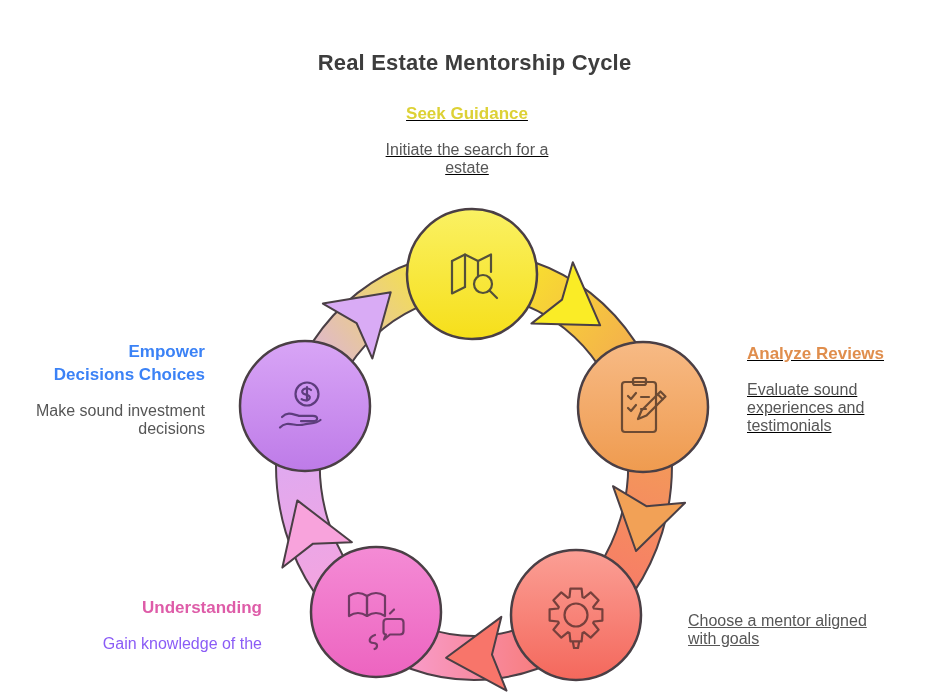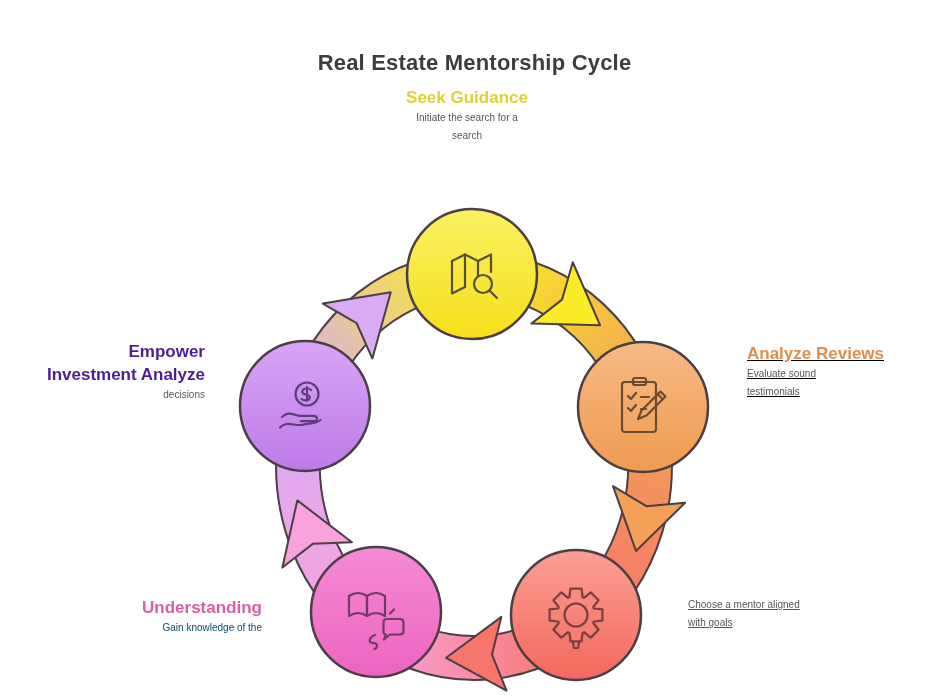--- a/index.html
+++ b/index.html
@@ -16,23 +16,23 @@
     position: absolute;
     left: 0; right: 0; top: 50px;
     margin: 0;
     text-align: center;
     font-size: 22px;
     font-weight: 700;
     letter-spacing: 0.2px;
   }
   .stage-label { position: absolute; }
   .stage-heading { font-size: 17px; font-weight: 600; line-height: 23px; }
-  .stage-desc { margin-top: 0; font-size: 10px; line-height: 18px; }
+  .stage-desc { margin-top: 16px; font-size: 16px; line-height: 18px; }
   .line { white-space: nowrap; }
-  .pos-seek    { left: 317px; top: 86px; width: 300px; text-align: center; }
+  .pos-seek    { left: 317px; top: 102px; width: 300px; text-align: center; text-decoration: underline; }
   .pos-analyze { left: 747px; top: 342px; width: 200px; text-align: left; text-decoration: underline; }
   .pos-make    { left: 688px; top: 596px; width: 220px; text-align: left; }
   .pos-enhance { left: 0;     top: 596px; width: 262px; text-align: right; }
   .pos-empower { left: 0;     top: 340px; width: 205px; text-align: right; }
 </style>
 </head>
 <body>
 
 <div class="canvas" style="background: rgb(255, 255, 255);">
 
@@ -153,53 +153,55 @@
       </g>
     </g>
   </svg>
 
   <div class="stage-label pos-seek">
     <div class="stage-heading" style="color: rgb(221, 209, 53);">
       <div class="line">Seek Guidance</div>
     </div>
     <div class="stage-desc" style="color: rgb(86, 86, 86);">
       <div class="line">Initiate the search for a</div>
-      <div class="line">search</div>
+      <div class="line">estate</div>
     </div>
   </div>
 
   <div class="stage-label pos-analyze">
     <div class="stage-heading" style="color: rgb(224, 142, 77);">
       <div class="line">Analyze Reviews</div>
     </div>
     <div class="stage-desc" style="color: rgb(86, 86, 86);">
       <div class="line">Evaluate sound</div>
+      <div class="line">experiences and</div>
       <div class="line">testimonials</div>
     </div>
   </div>
 
   <div class="stage-label pos-make">
     <div class="stage-desc" style="color: rgb(86, 86, 86); text-decoration: underline;">
       <div class="line">Choose a mentor aligned</div>
       <div class="line">with goals</div>
     </div>
   </div>
 
   <div class="stage-label pos-enhance">
     <div class="stage-heading" style="color: rgb(222, 92, 168);">
       <div class="line">Understanding</div>
     </div>
-    <div class="stage-desc" style="color: #0c4a6e; text-align: right;">
+    <div class="stage-desc" style="color: #8b5cf6; text-align: right;">
       <div class="line">Gain knowledge of the</div>
     </div>
   </div>
 
   <div class="stage-label pos-empower">
-    <div class="stage-heading" style="color: #4c1d95;">
+    <div class="stage-heading" style="color: #3b82f6;">
       <div class="line">Empower</div>
-      <div class="line">Investment Analyze</div>
+      <div class="line">Decisions Choices</div>
     </div>
     <div class="stage-desc" style="color: rgb(86, 86, 86);">
+      <div class="line">Make sound investment</div>
       <div class="line">decisions</div>
     </div>
   </div>
 
 </div>
 
 </body></html>

